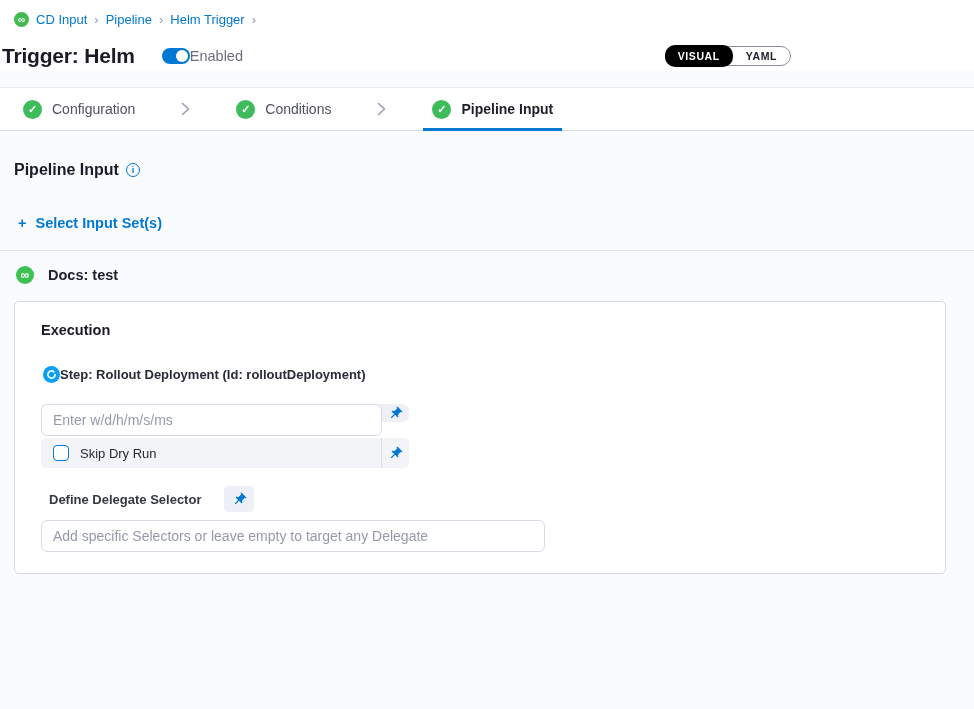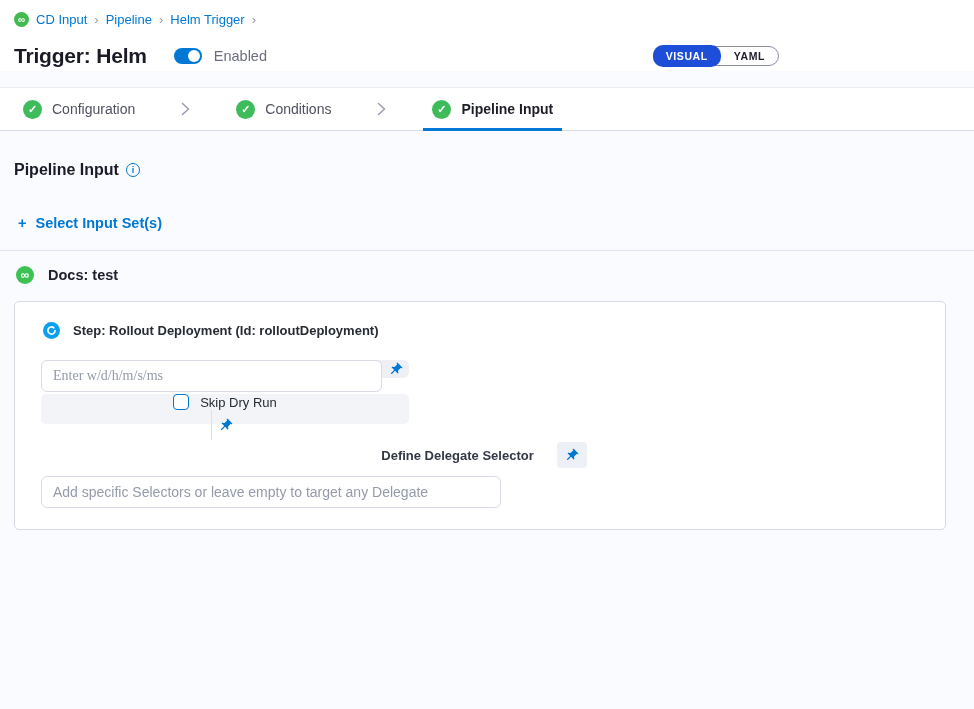--- a/index.html
+++ b/index.html
@@ -8,28 +8,28 @@
     width: 974px; height: 709px; overflow: hidden;
     background: #f9fbfe;
     font-family: "Liberation Sans", sans-serif;
     color: #1b1b28;
   }
   
   header { background:#fff; padding-top:12px; }
   .crumbs { display:flex; align-items:center; gap:7px; padding:0 14px; font-size:13px; }
   .crumbs a { color:#0278d5; text-decoration:none; cursor:pointer; }
   .crumbs .sep { color:#9597ad; font-size:13px; }
-  .title-row { display:flex; align-items:center; padding:0 14px; margin-top:14px; margin-bottom:16px; height:30px; }
+  .title-row { display:flex; align-items:center; padding:0 2px; margin-top:14px; margin-bottom:16px; height:30px; }
   h1 { font-size:21px; margin:0; font-weight:bold; color:#1b1b28; letter-spacing:-0.2px; }
   .toggle { width:28px; height:16px; border-radius:9px; background:#0278d5; position:relative; display:inline-block; margin-left:27px; cursor:pointer; flex:none; }
   .toggle .knob { position:absolute; right:2px; top:2px; width:12px; height:12px; border-radius:50%; background:#fff; }
-  .toggle-label { margin-left:12px; font-size:14.5px; color:#6c6e80; }
+  .toggle-label { font-size:14.5px; color:#6c6e80; }
   .seg { display:flex; align-items:center; margin-left:auto; margin-right:181px; height:20px; border:1px solid #8b8da1; border-radius:11px; background:#fff; }
   .seg button { border:none; cursor:pointer; font-family:inherit; font-size:10.5px; font-weight:bold; letter-spacing:0.6px; height:28px; padding:0 13px; background:transparent; color:#22222e; border-radius:10px; }
-  .seg .seg-visual { background:#1d4ed8; color:#fff; margin:-1px 0 -1px -1px; height:22px; }
+  .seg .seg-visual { background:#000000; color:#fff; margin:-1px 0 -1px -1px; height:22px; }
   
   nav.tabs { background:#fff; border-top:1px solid #ebecf2; border-bottom:1px solid #d8dae6; height:44px; display:flex; align-items:center; padding:0 14px; gap:37px; }
   .tab { display:flex; align-items:center; gap:10px; height:100%; padding:0 9px; position:relative; font-size:14px; color:#4f5162; cursor:pointer; }
   .tab.active { font-weight:bold; color:#1e1e2a; }
   .tab.active::after { content:""; position:absolute; left:0; right:0; bottom:-1px; height:3px; background:#0278d5; }
   .check-circle { width:19px; height:19px; border-radius:50%; background:#3ebc5c; color:#fff; display:inline-flex; align-items:center; justify-content:center; font-size:11px; font-weight:bold; flex:none; }
   .tab-chevron { flex:none; }
   
   .content { }
   .pad-x { padding-left:14px; padding-right:14px; }
@@ -38,39 +38,39 @@
   .info-icon { width:14px; height:14px; border:1.2px solid #0278d5; border-radius:50%; color:#0278d5; font-size:9px; font-weight:bold; display:inline-flex; align-items:center; justify-content:center; cursor:pointer; }
   .add-link { display:inline-flex; align-items:center; gap:9px; margin-top:36px; margin-left:4px; color:#0278d5; font-weight:bold; font-size:14.5px; text-decoration:none; cursor:pointer; }
   .divider { border:none; border-top:1px solid #e2e4ec; margin:18px 0 0 0; }
   .stage-row { display:flex; align-items:center; gap:14px; padding:15px 0 15px 16px; font-size:14.5px; font-weight:bold; color:#22222e; cursor:pointer; }
   .hicon { border-radius:50%; background:#43ba50; color:#fff; display:inline-flex; align-items:center; justify-content:center; font-weight:bold; flex:none; }
   .hicon.sm { width:15px; height:15px; font-size:10px; }
   .hicon.md { width:18px; height:18px; font-size:12px; background:#3ec153; }
   
   .card { background:#fff; border:1px solid #d7d9e4; border-radius:5px; margin:2px 28px 0 14px; padding:20px 26px 21px; }
   .card h3 { font-size:14.5px; margin:0 0 28px 0; font-weight:bold; color:#1b1b28; }
-  .step-row { display:flex; align-items:center; gap:13px; font-size:13px; font-weight:bold; color:#272b33; margin:0 0 21px 2px; }
+  .step-row { display:flex; align-items:center; font-size:13px; font-weight:bold; color:#272b33; margin:0 0 21px 2px; }
   .step-icon { flex:none; }
   .field-label { font-size:13px; color:#343845; margin-bottom:8px; }
-  .input-pin-group { display:flex; align-items:stretch; width:368px; height:18px; background:#eef0f6; border-radius:6px; margin-bottom:16px;font-family:Liberation Serif, serif; }
+  .input-pin-group { display:flex; align-items:stretch; width:368px; height:18px; background:#eef0f6; border-radius:6px; margin-bottom:16px; }
   .text-input { width:341px; height:32px; border:1px solid #d9dbe7; border-radius:6px; padding:0 11px; font-size:14px; color:#22272d; background:#fff; font-family:inherit; outline:none; }
   .text-input::placeholder, .delegate-input::placeholder { color:#959aab; }
   .pin-cell { flex:1; display:flex; align-items:center; justify-content:center; cursor:pointer; }
   .check-row { display:flex; align-items:center; height:30px; background:#f3f4f8; border-radius:5px; margin-bottom:17px; }
   .check-row .row-main { display:flex; align-items:center; gap:11px; padding:0 12px; flex:1; }
   .check-row .pin-cell { flex:none; width:28px; border-left:1px solid #dddfe9; height:100%; }
-  .check-row.w1 { width:368px;flex-direction:column; }
+  .check-row.w1 { width:368px; }
   .check-row.w2 { width:456px; }
   .checkbox { width:16px; height:16px; border:1.6px solid #0278d5; border-radius:4px; background:#fff; flex:none; cursor:pointer; }
   .check-label { font-size:13px; color:#272b33; }
-  .define-row { display:flex; align-items:center; gap:23px; margin:16px 0 7px 8px; height:28px;justify-content:center; }
+  .define-row { display:flex; align-items:center; gap:23px; margin:16px 0 7px 8px; height:28px; }
   .define-label { font-size:13px; font-weight:bold; color:#343845; }
   .delegate-label { margin-top:16px; margin-bottom:0; }
   .pin-btn { width:30px; height:26px; border:none; border-radius:4px; background:#eef0f7; display:flex; align-items:center; justify-content:center; cursor:pointer; }
-  .delegate-input { width:460px; height:32px; border:1px solid #d9dbe7; border-radius:6px; padding:0 11px; font-size:14px; color:#22272d; background:#fff; font-family:inherit; outline:none; display:block; }
+  .delegate-input { width:504px; height:32px; border:1px solid #d9dbe7; border-radius:6px; padding:0 11px; font-size:14px; color:#22272d; background:#fff; font-family:inherit; outline:none; display:block; }
   .pin-svg { transform: rotate(45deg); }
 </style>
 </head>
 <body>
 
 <header>
   <div class="crumbs">
     <span class="hicon sm">∞</span>
     <a>CD Input</a>
     <span class="sep">›</span>
@@ -124,20 +124,21 @@
       <span>Select Input Set(s)</span>
     </a>
   </div>
   <hr class="divider">
   <div class="stage-row">
     <span class="hicon md">∞</span>
     <span>Docs: test</span>
   </div>
 
   <section class="card">
+    <h3>Execution</h3>
 
     <div class="step-row">
       <svg class="step-icon" width="17" height="17" viewBox="0 0 17 17">
           <circle cx="8.5" cy="8.5" r="8.5" fill="#0aa0f2"></circle>
           <path d="M12.1 8.5a3.6 3.6 0 1 1-1.25-2.72" stroke="#fff" stroke-width="1.7" fill="none" stroke-linecap="round"></path>
         </svg>
       <span>Step: Rollout Deployment (Id: rolloutDeployment)</span>
     </div>
 
     <div class="input-pin-group">

